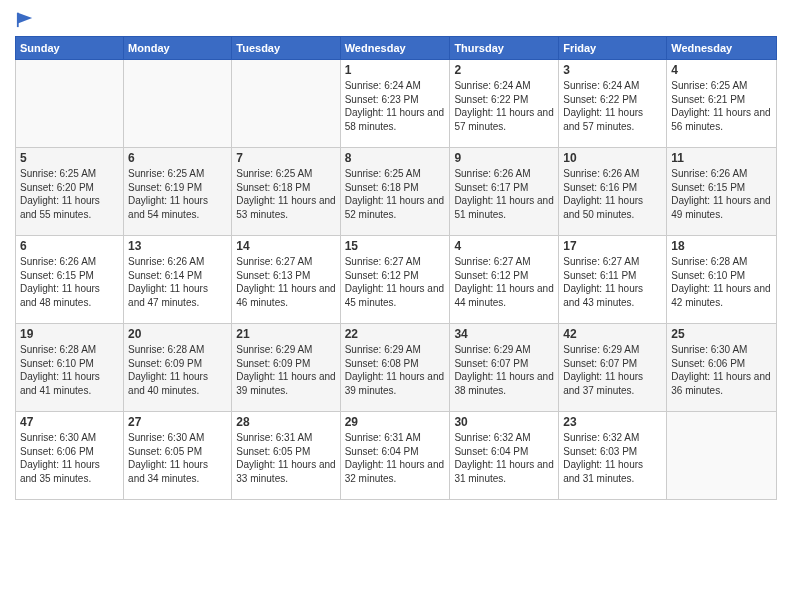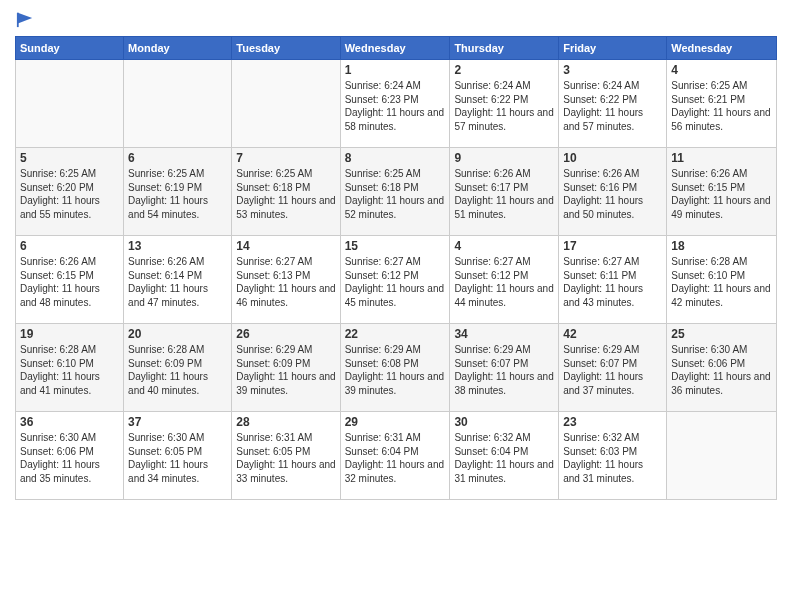--- a/index.html
+++ b/index.html
@@ -256,21 +256,21 @@
 Sunset: 6:10 PM
 Daylight: 11 hours and 41 minutes.</div>
           </td>
           <td>
             <span class="day-number">20</span>
             <div class="day-info" style="white-space: pre-line;">Sunrise: 6:28 AM
 Sunset: 6:09 PM
 Daylight: 11 hours and 40 minutes.</div>
           </td>
           <td>
-            <span class="day-number">26</span>
+            <span class="day-number">21</span>
             <div class="day-info" style="white-space: pre-line;">Sunrise: 6:29 AM
 Sunset: 6:09 PM
 Daylight: 11 hours and 39 minutes.</div>
           </td>
           <td>
             <span class="day-number">22</span>
             <div class="day-info" style="white-space: pre-line;">Sunrise: 6:29 AM
 Sunset: 6:08 PM
 Daylight: 11 hours and 39 minutes.</div>
           </td>
@@ -288,27 +288,27 @@
           </td>
           <td>
             <span class="day-number">25</span>
             <div class="day-info" style="white-space: pre-line;">Sunrise: 6:30 AM
 Sunset: 6:06 PM
 Daylight: 11 hours and 36 minutes.</div>
           </td>
         </tr>
         <tr>
           <td>
-            <span class="day-number">36</span>
+            <span class="day-number">47</span>
             <div class="day-info" style="white-space: pre-line;">Sunrise: 6:30 AM
 Sunset: 6:06 PM
 Daylight: 11 hours and 35 minutes.</div>
           </td>
           <td>
-            <span class="day-number">37</span>
+            <span class="day-number">27</span>
             <div class="day-info" style="white-space: pre-line;">Sunrise: 6:30 AM
 Sunset: 6:05 PM
 Daylight: 11 hours and 34 minutes.</div>
           </td>
           <td>
             <span class="day-number">28</span>
             <div class="day-info" style="white-space: pre-line;">Sunrise: 6:31 AM
 Sunset: 6:05 PM
 Daylight: 11 hours and 33 minutes.</div>
           </td>

